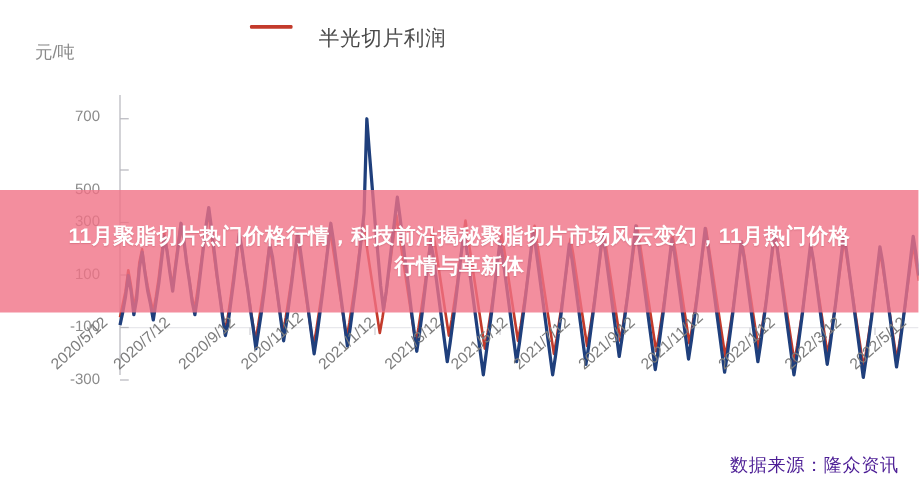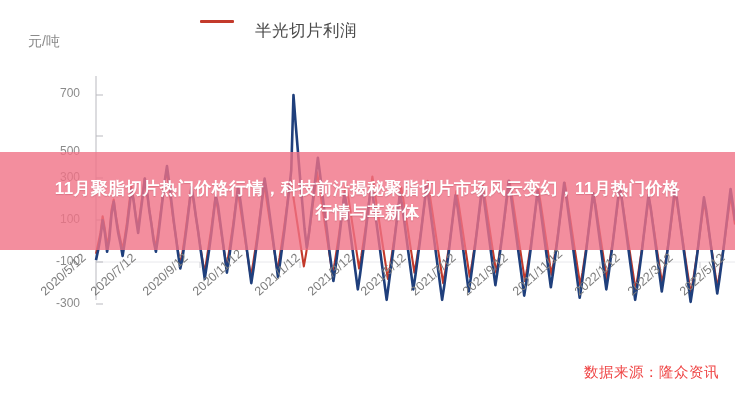--- a/index.html
+++ b/index.html
@@ -106,21 +106,21 @@
     letter-spacing: .3px;
     text-shadow: 0 1px 1px rgba(150,40,60,0.25);
   }
 
   
   .source {
     position: absolute;
     right: 16px;
     bottom: 18px;
     font-size: 14.5px;
-    color: #ef4444;
+    color: #4c1d95;
     letter-spacing: .5px;
   }
 </style>
 </head>
 <body>
 
 <div id="root">
 
   <div class="yunit">元/吨</div>
 

